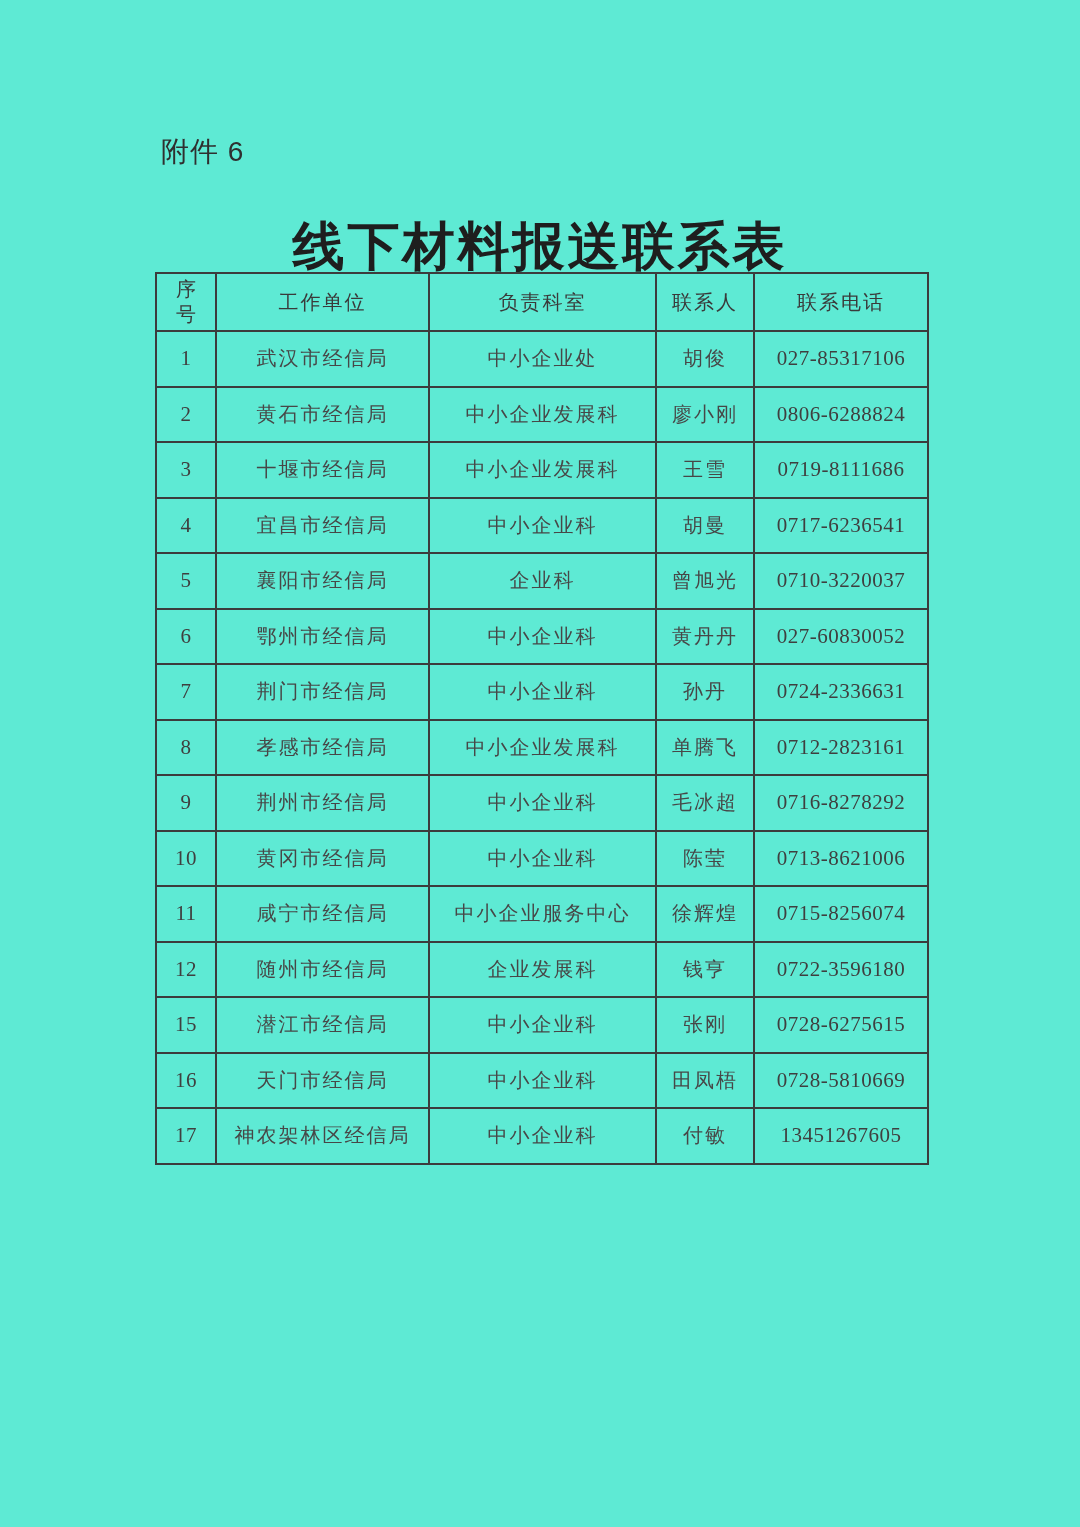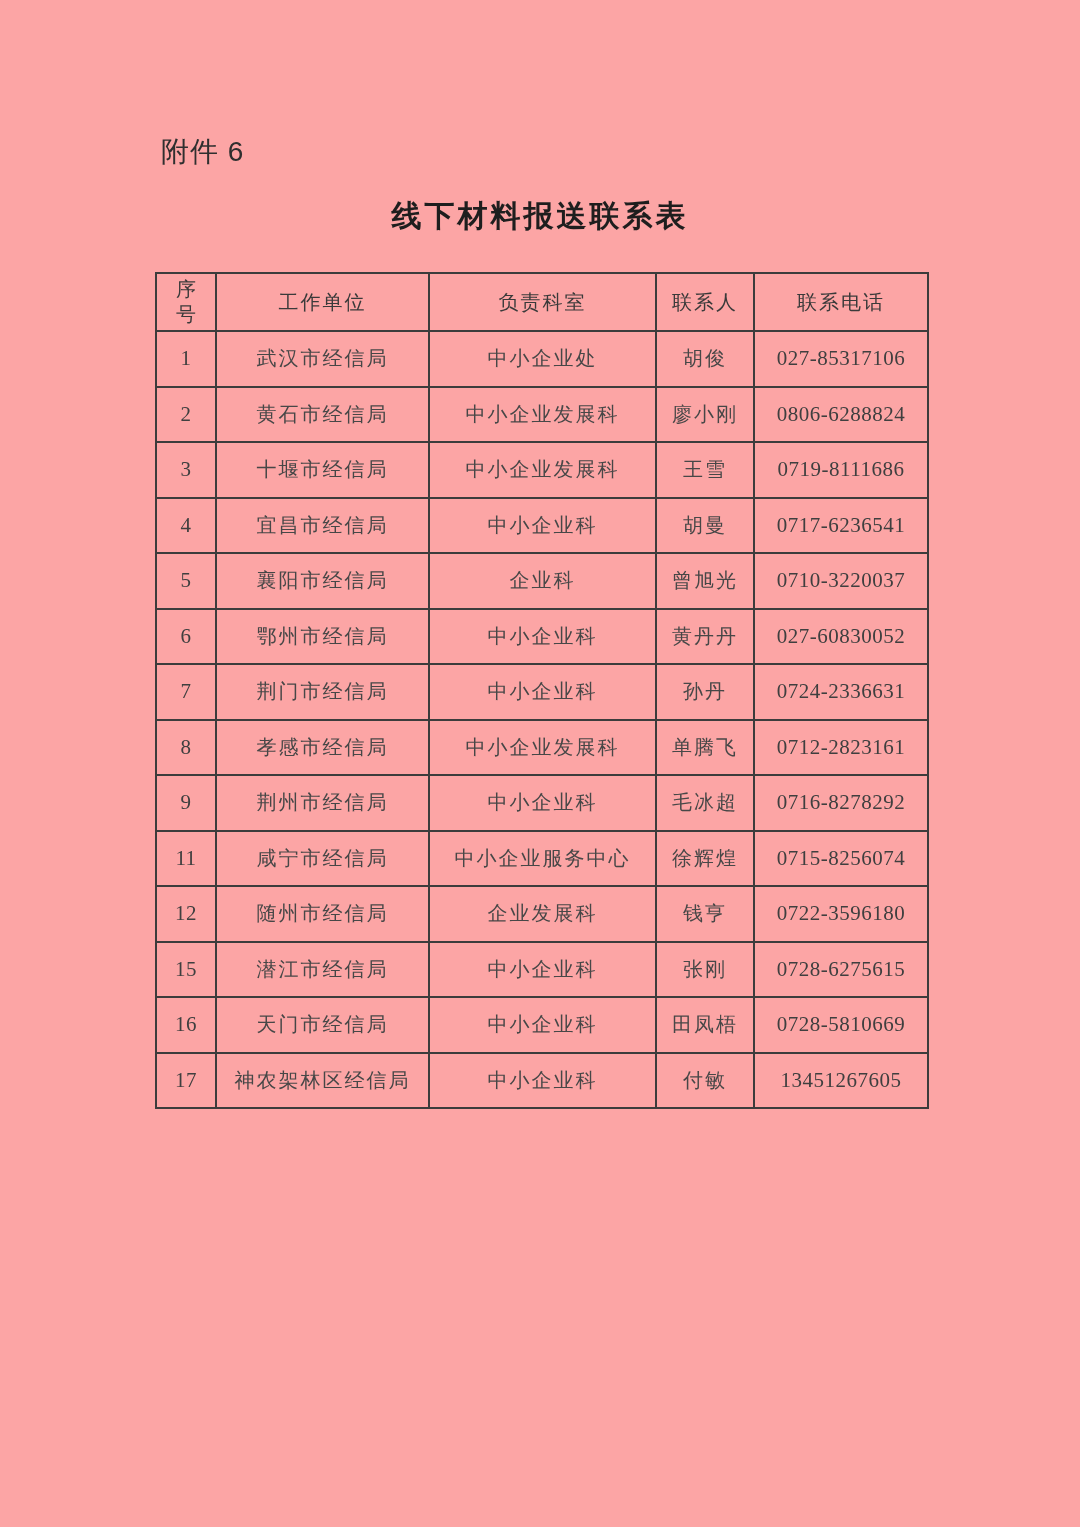--- a/index.html
+++ b/index.html
@@ -2,43 +2,43 @@
 <html><head>
 <meta charset="utf-8">
 <style>
   * { margin: 0; padding: 0; box-sizing: border-box; }
   html, body { background: #e9e9e9; }
   .page {
     position: relative;
     width: 1080px;
     height: 1527px;
     margin: 0 auto;
-    background: #fca5a5;
+    background: #5eead4;
     font-family: "Liberation Serif", "DejaVu Serif", serif;
     color: #454545;
     overflow: hidden;
   }
   .attachment-label {
     position: absolute;
     left: 161px;
     top: 133px;
     font-family: "Liberation Sans", "DejaVu Sans", sans-serif;
     font-size: 28px;
     font-weight: 500;
     color: #2f2f2f;
     letter-spacing: 1px;
   }
   .doc-title {
     position: absolute;
-    top: 196px;
+    top: 212px;
     left: 0;
     width: 100%;
     text-align: center;
     font-family: "Liberation Serif", "DejaVu Serif", serif;
-    font-size: 30px;
+    font-size: 52px;
     font-weight: bold;
     color: #1e1e1e;
     letter-spacing: 3px;
   }
   table.contact-table {
     position: absolute;
     left: 155px;
     top: 272px;
     width: 772px;
     border-collapse: collapse;
@@ -163,20 +163,27 @@
           <td class="cell-num">0712-2823161</td>
         </tr>
         <tr>
           <td class="cell-num">9</td>
           <td class="cell-cjk">荆州市经信局</td>
           <td class="cell-cjk">中小企业科</td>
           <td class="cell-cjk">毛冰超</td>
           <td class="cell-num">0716-8278292</td>
         </tr>
         <tr>
+          <td class="cell-num">10</td>
+          <td class="cell-cjk">黄冈市经信局</td>
+          <td class="cell-cjk">中小企业科</td>
+          <td class="cell-cjk">陈莹</td>
+          <td class="cell-num">0713-8621006</td>
+        </tr>
+        <tr>
           <td class="cell-num">11</td>
           <td class="cell-cjk">咸宁市经信局</td>
           <td class="cell-cjk">中小企业服务中心</td>
           <td class="cell-cjk">徐辉煌</td>
           <td class="cell-num">0715-8256074</td>
         </tr>
         <tr>
           <td class="cell-num">12</td>
           <td class="cell-cjk">随州市经信局</td>
           <td class="cell-cjk">企业发展科</td>

